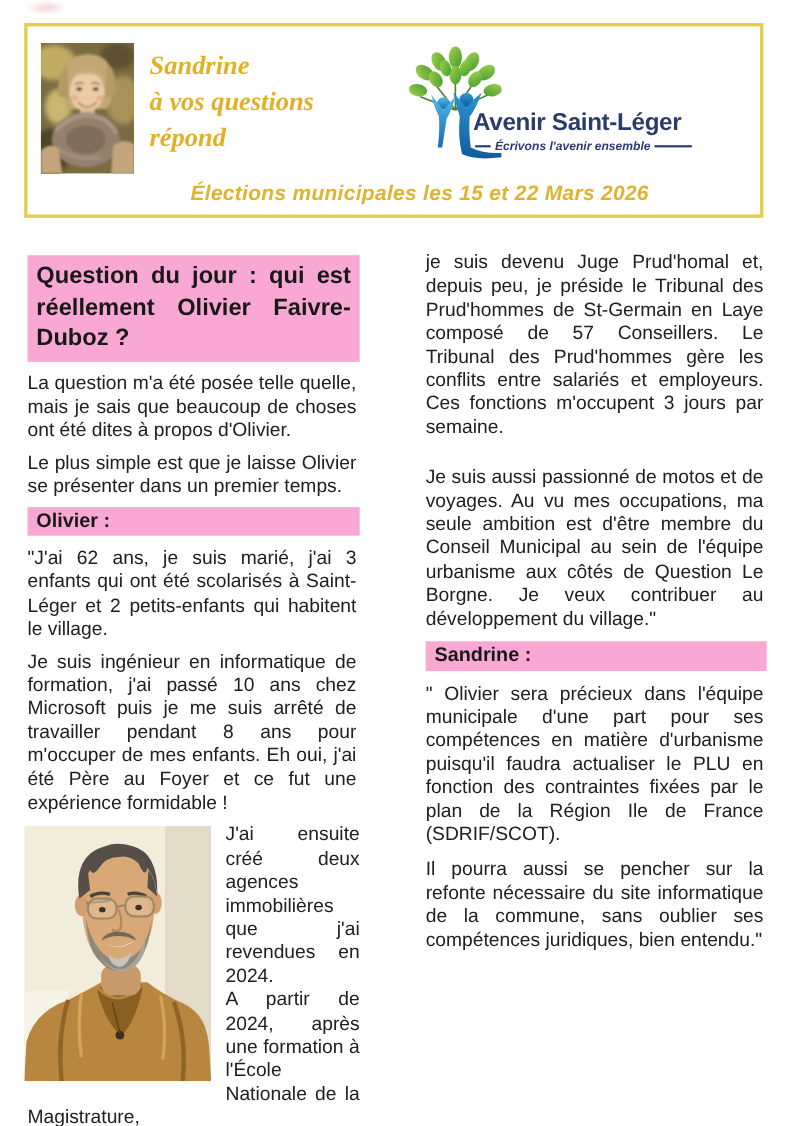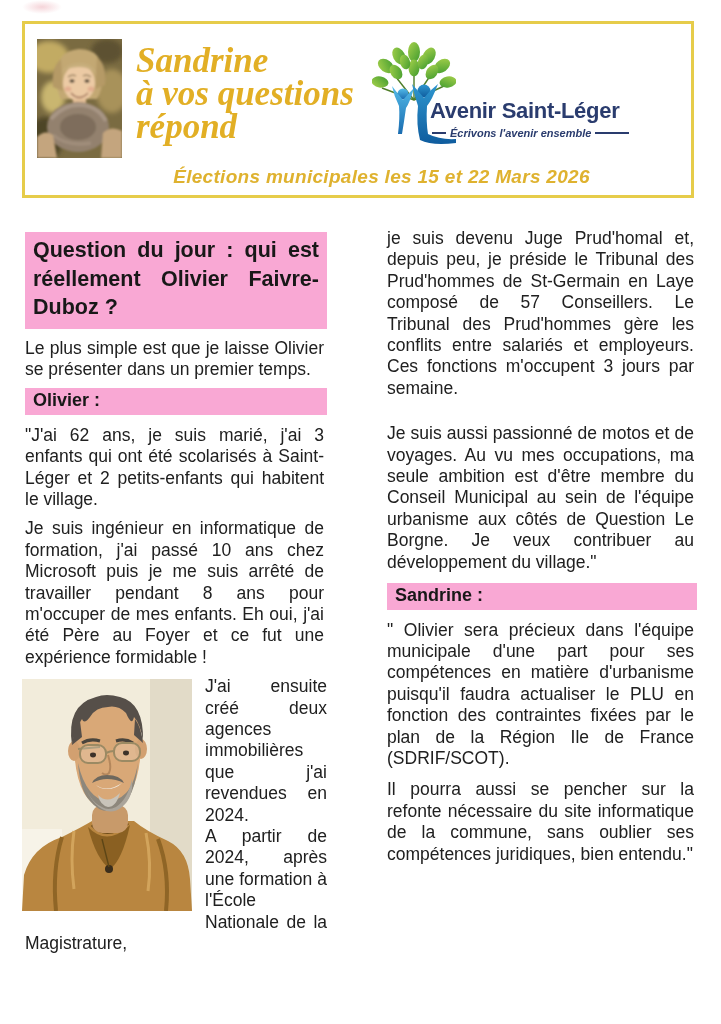--- a/index.html
+++ b/index.html
@@ -16,21 +16,21 @@
   .scan-smudge {
     position:absolute; left:22px; top:0px; width:40px; height:14px;
     background:radial-gradient(ellipse at center, rgba(233,160,170,.45), rgba(233,160,170,0) 70%);
   }
   .photo-sandrine {
     position:absolute; left:37px; top:39px; width:85px; height:119px; overflow:hidden;
   }
   .script-title {
     position:absolute; left:136px; top:44px; width:180px;
     font-family:"Liberation Serif","DejaVu Serif",serif; font-style:italic; font-weight:bold;
-    font-size:35px; line-height:33px; color:#E2AF25; white-space:nowrap;
+    font-size:24px; line-height:33px; color:#E2AF25; white-space:nowrap;
   }
   .logo { position:absolute; left:372px; top:42px; width:270px; height:106px; }
   .logo-tree { position:absolute; left:0px; top:0px; width:84px; height:104px; }
   .logo-title {
     position:absolute; left:58px; top:56px; width:212px;
     font-size:22px; font-weight:bold; color:#2A3C6E; letter-spacing:-0.3px; white-space:nowrap;
   }
   .logo-tagline-row {
     position:absolute; left:60px; top:85px; width:200px;
     display:flex; align-items:center; gap:4px; color:#2A3C6E;
@@ -175,20 +175,21 @@
       <span class="logo-rule l"></span>
       <span class="logo-tagline">Écrivons l'avenir ensemble</span>
       <span class="logo-rule r"></span>
     </div>
   </div>
 
   <div class="election-line">Élections municipales les 15 et 22 Mars 2026</div>
 
   <div class="col col-left">
     <div class="headline">Question du jour : qui est réellement Olivier Faivre-Duboz ?</div>
+    <p>La question m'a été posée telle quelle, mais je sais que beaucoup de choses ont été dites à propos d'Olivier.</p>
     <p>Le plus simple est que je laisse Olivier se présenter dans un premier temps.</p>
     <div class="subhead">Olivier :</div>
     <p>"J'ai 62 ans, je suis marié, j'ai 3 enfants qui ont été scolarisés à Saint-Léger et 2 petits-enfants qui habitent le village.</p>
     <p>Je suis ingénieur en informatique de formation, j'ai passé 10 ans chez Microsoft puis je me suis arrêté de travailler pendant 8 ans pour m'occuper de mes enfants. Eh oui, j'ai été Père au Foyer et ce fut une expérience formidable !</p>
     <div class="wrap-block">
       <div class="photo-olivier">
         <svg width="170" height="232" viewBox="0 0 170 232">
           <defs>
               <filter id="oblur">
                 <feGaussianBlur stdDeviation="0.7"></feGaussianBlur>

